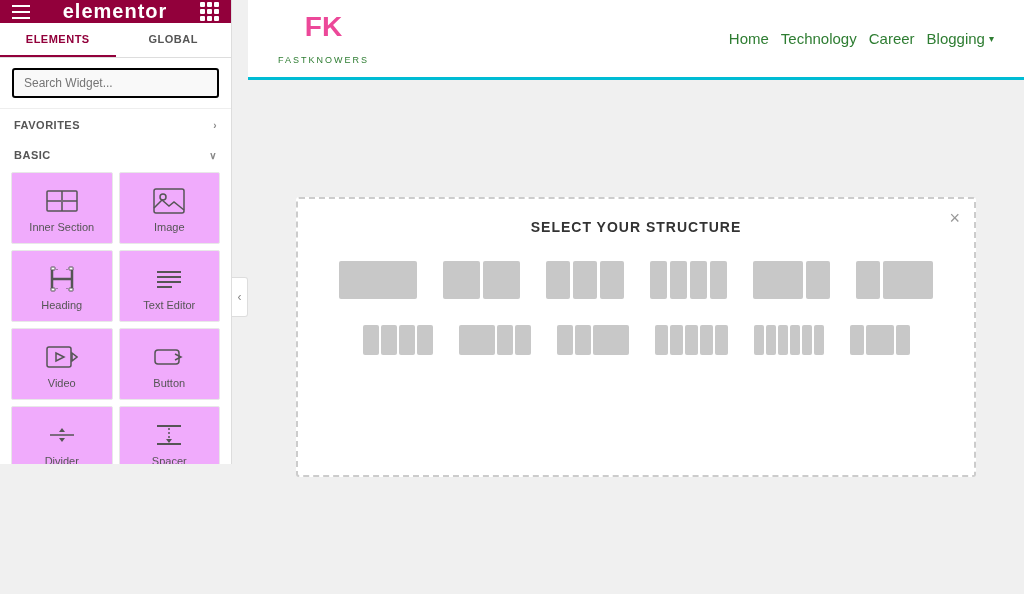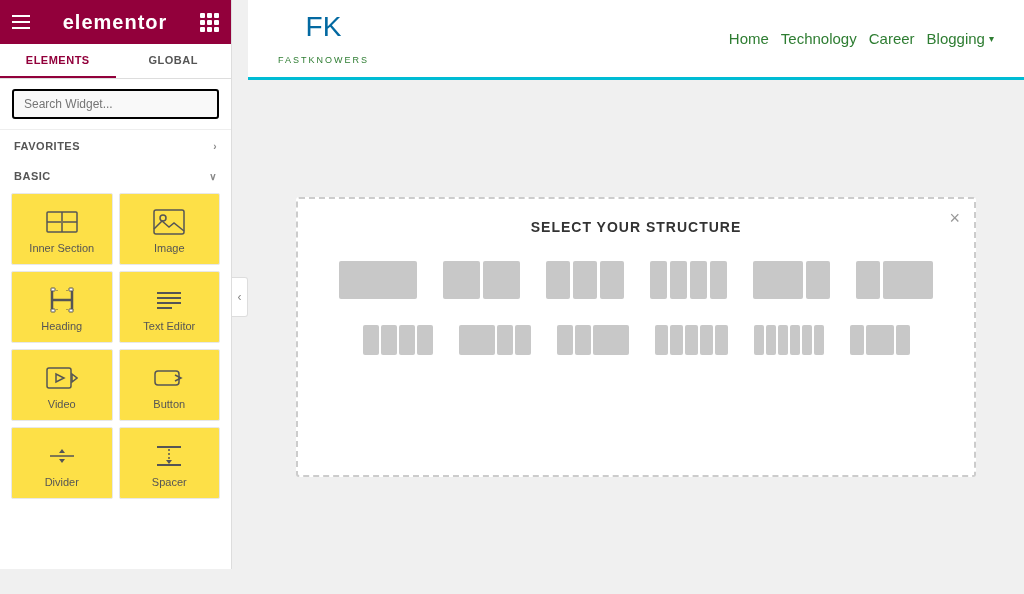--- a/index.html
+++ b/index.html
@@ -6,21 +6,21 @@
     body { font-family: Arial, sans-serif; display: flex; height: 594px; overflow: hidden; background: #f0f0f0; }
 
     
     #sidebar {
       width: 232px;
       min-width: 232px;
       background: #fff;
       display: flex;
       flex-direction: column;
       border-right: 1px solid #ddd;
-      height: 569px;
+      height: 464px;
       overflow: hidden;
     }
 
     #sidebar-header {
       background: #92003b;
       display: flex;
       align-items: center;
       justify-content: space-between;
       padding: 0 12px;
       height: 44px;
@@ -105,21 +105,21 @@
 
     .widget-item {
       display: flex;
       flex-direction: column;
       align-items: center;
       justify-content: center;
       padding: 14px 8px 10px;
       border: 1px solid #e8e8e8;
       margin: 3px;
       cursor: pointer;
-      background: #fde047;
+      background: #f0abfc;
       border-radius: 2px;
     }
 
     .widget-icon {
       width: 32px;
       height: 28px;
       display: flex;
       align-items: center;
       justify-content: center;
       margin-bottom: 6px;
@@ -175,22 +175,22 @@
       justify-content: space-between;
     }
 
     .logo-area {
       display: flex;
       flex-direction: column;
       align-items: center;
     }
     .logo-text {
       font-size: 28px;
-      font-weight: normal;
-      color: #0369a1;
+      font-weight: bold;
+      color: #ec4899;
       line-height: 1;
     }
     .logo-sub {
       font-size: 9px;
       color: #2e7d32;
       letter-spacing: 2px;
       margin-top: 14px;
     }
 
     .nav-links {

